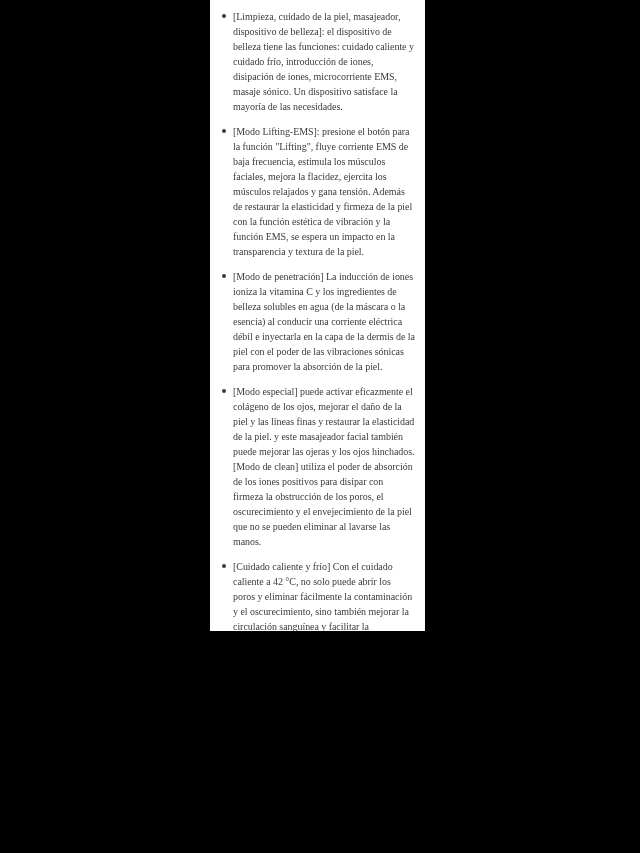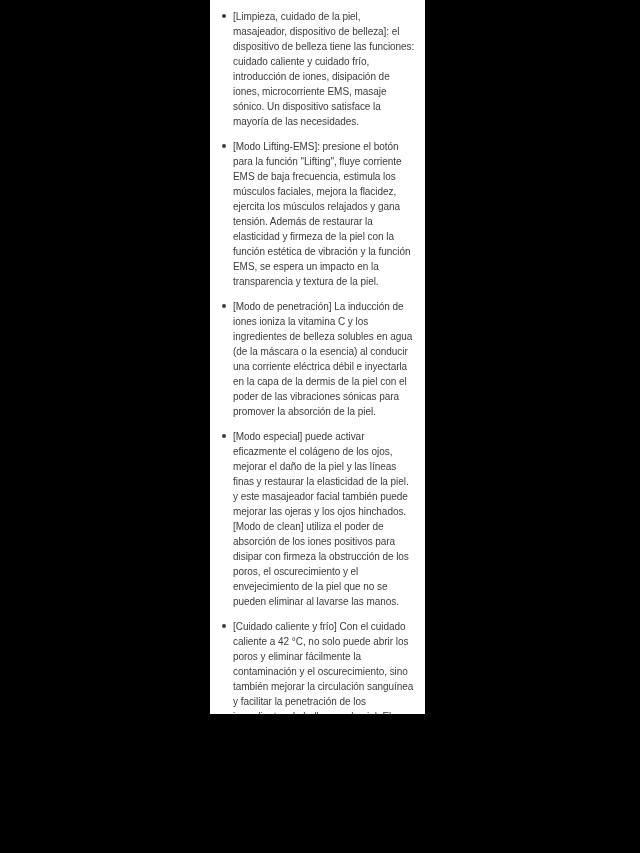--- a/index.html
+++ b/index.html
@@ -27,23 +27,24 @@
     height: 853px;
     background: #000000;
   }
   .letterbox.left  { left: 0;  width: 210px; }
   .letterbox.right { left: 425px; width: 215px; }
   .panel {
     position: absolute;
     left: 210px;
     top: 0;
     width: 215px;
-    height: 714px;
+    height: 631px;
     background: #ffffff;
     overflow: hidden;
+    font-family: Liberation Serif, serif;
   }
   ul.bullets {
     list-style: none;
     margin: 0;
     padding: 9px 10px 0 23px;
   }
   li.bullet-item {
     position: relative;
     margin: 0 0 10px 0;
     color: #3b3b3b;

